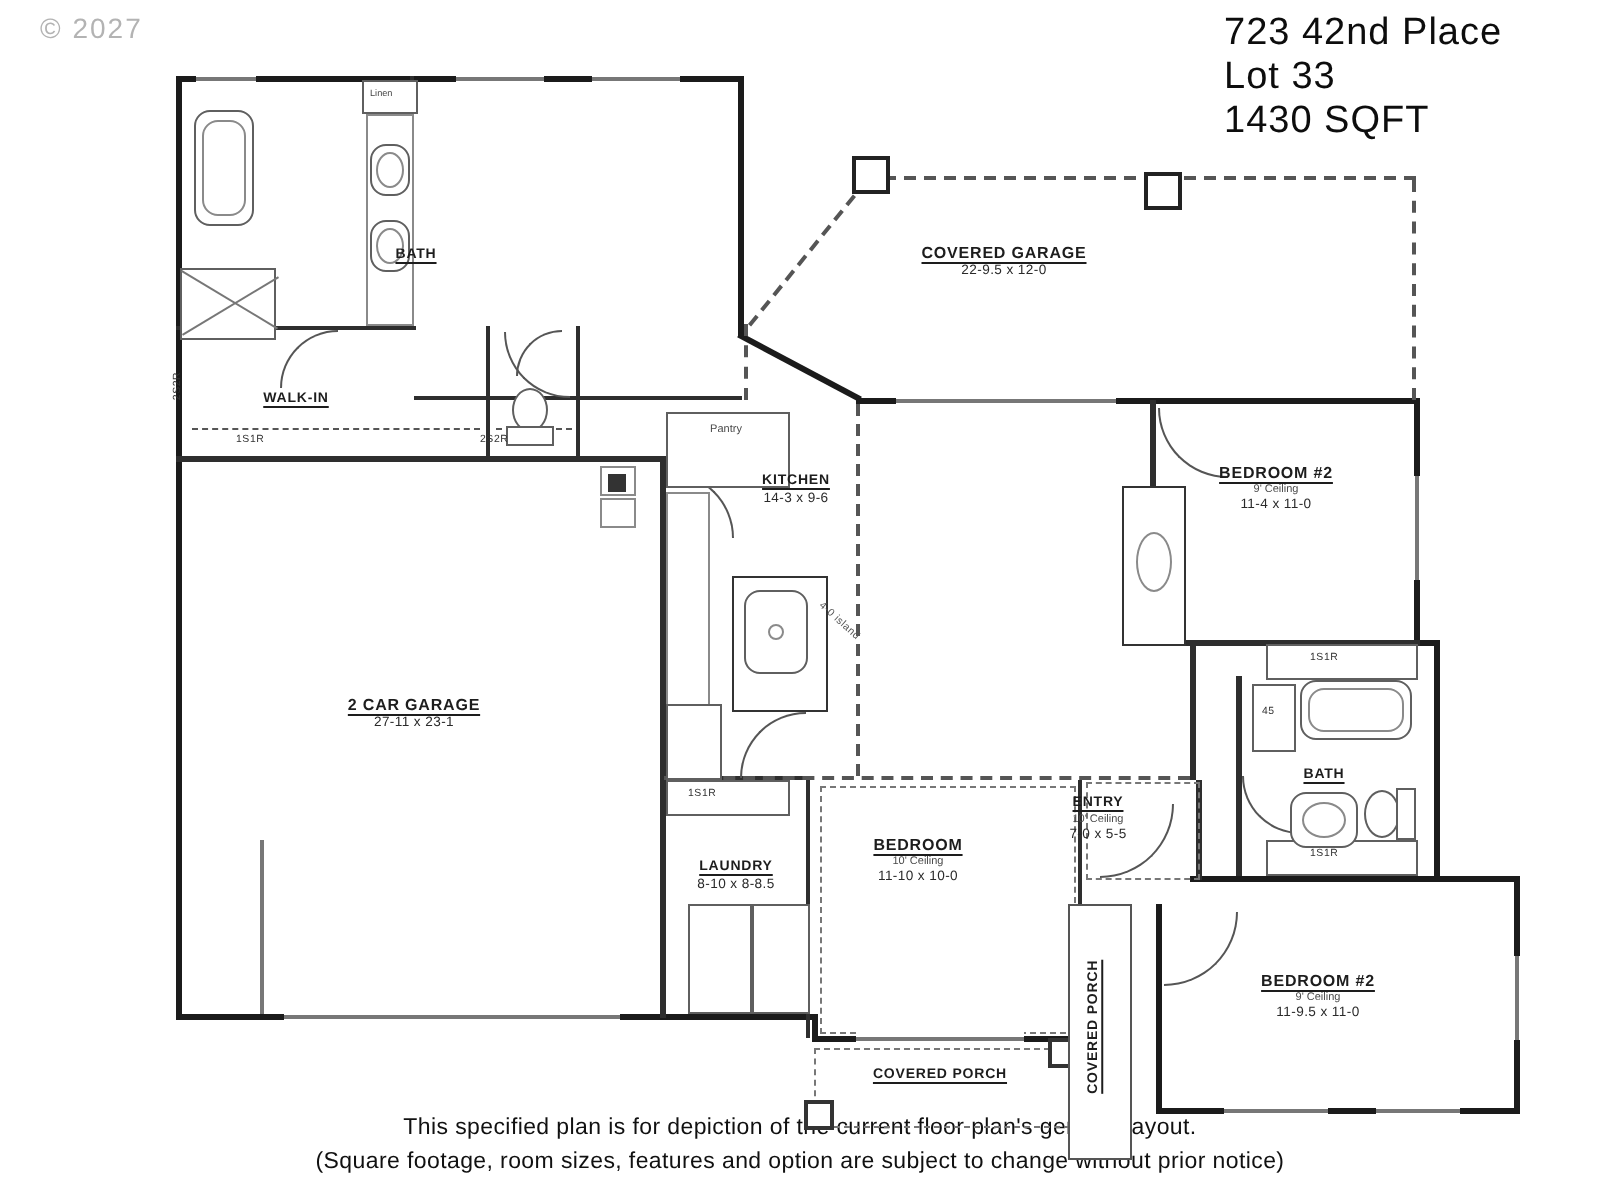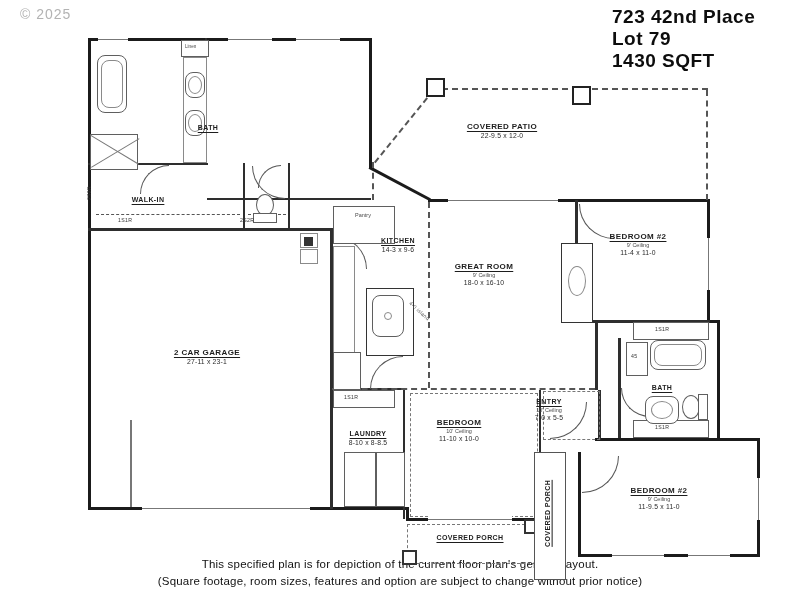--- a/index.html
+++ b/index.html
@@ -34,35 +34,35 @@
       text-decoration:underline;text-underline-offset:2px;white-space:nowrap;}
   .rn.sm{font-size:7px;}
   .rc{display:block;font-size:5.5px;color:#4a4a4a;white-space:nowrap;}
   .rd{display:block;font-size:6.8px;color:#2a2a2a;white-space:nowrap;letter-spacing:.2px;}
   .tag{position:absolute;font-size:5.2px;color:#333;letter-spacing:.3px;white-space:nowrap;}
   .tagv{transform:rotate(-90deg);transform-origin:center;}
   .tiny{position:absolute;font-size:4.6px;color:#444;white-space:nowrap;}
   .vert{transform:rotate(-90deg);transform-origin:center;}
   
   #copyright{position:absolute;left:20px;top:6px;font-size:14px;color:#b3b3b3;letter-spacing:1px;}
-  #title{position:absolute;left:612px;top:6px;font-size:19px;font-weight:bold;color:#0d0d0d;
+  #title{position:absolute;left:612px;top:6px;font-size:19px;font-weight:normal;color:#0d0d0d;
          line-height:1.15;letter-spacing:.5px;white-space:nowrap;}
   #disclaimer{position:absolute;left:0;top:556px;width:800px;text-align:center;
               font-size:11.5px;color:#111;line-height:1.45;letter-spacing:.2px;}
   .xline{position:absolute;background:#777;height:1.3px;transform-origin:left top;}
 </style>
 </head>
 <body>
 
 <div id="plan">
 
-  <div id="copyright">© 2025</div>
+  <div id="copyright">© 2027</div>
   <div id="title">
     <div>723 42nd Place</div>
-    <div>Lot 79</div>
+    <div>Lot 33</div>
     <div>1430 SQFT</div>
   </div>
   <div id="disclaimer">
     <div>This specified plan is for depiction of the current floor plan's general layout.</div>
     <div>(Square footage, room sizes, features and option are subject to change without prior notice)</div>
   </div>
 
   <div class="w" style="left:88px;top:38px;width:284px;height:3px;"></div>
   <div class="w" style="left:88px;top:38px;width:3px;height:472px;"></div>
   <div class="w" style="left:369px;top:38px;width:3px;height:130px;"></div>
@@ -184,45 +184,40 @@
   <div class="fx" style="left:376px;top:452px;width:27px;height:53px;"></div>
 
   <div class="fxl" style="left:130px;top:420px;width:2px;height:87px;border:none;background:#777;"></div>
 
   <div class="rl" style="left:180px;top:124px;width:56px;">
     <span class="rn sm">BATH</span>
   </div>
 
 
   <div class="rl" style="left:440px;top:122px;width:124px;">
-    <span class="rn">COVERED PATIO</span>
+    <span class="rn">COVERED GARAGE</span>
     <span class="rd">22-9.5 x 12-0</span>
   </div>
 
   <div class="rl" style="left:108px;top:196px;width:80px;">
     <span class="rn sm">WALK-IN</span>
   </div>
   <div class="tag" style="left:118px;top:217px;">1S1R</div>
   <div class="tag" style="left:240px;top:217px;">2S2R</div>
   <div class="tag tagv" style="left:82px;top:190px;">2S2R</div>
 
   <div class="rl" style="left:338px;top:212px;width:50px;">
     <span class="rc">Pantry</span>
   </div>
 
   <div class="rl" style="left:356px;top:237px;width:84px;">
     <span class="rn sm">KITCHEN</span>
     <span class="rd">14-3 x 9-6</span>
   </div>
 
-  <div class="rl" style="left:428px;top:262px;width:112px;">
-    <span class="rn">GREAT ROOM</span>
-    <span class="rc">9' Ceiling</span>
-    <span class="rd">18-0 x 16-10</span>
-  </div>
 
   <div class="rl" style="left:580px;top:232px;width:116px;">
     <span class="rn">BEDROOM #2</span>
     <span class="rc">9' Ceiling</span>
     <span class="rd">11-4 x 11-0</span>
   </div>
 
   <div class="rl" style="left:145px;top:348px;width:124px;">
     <span class="rn">2 CAR GARAGE</span>
     <span class="rd">27-11 x 23-1</span>

